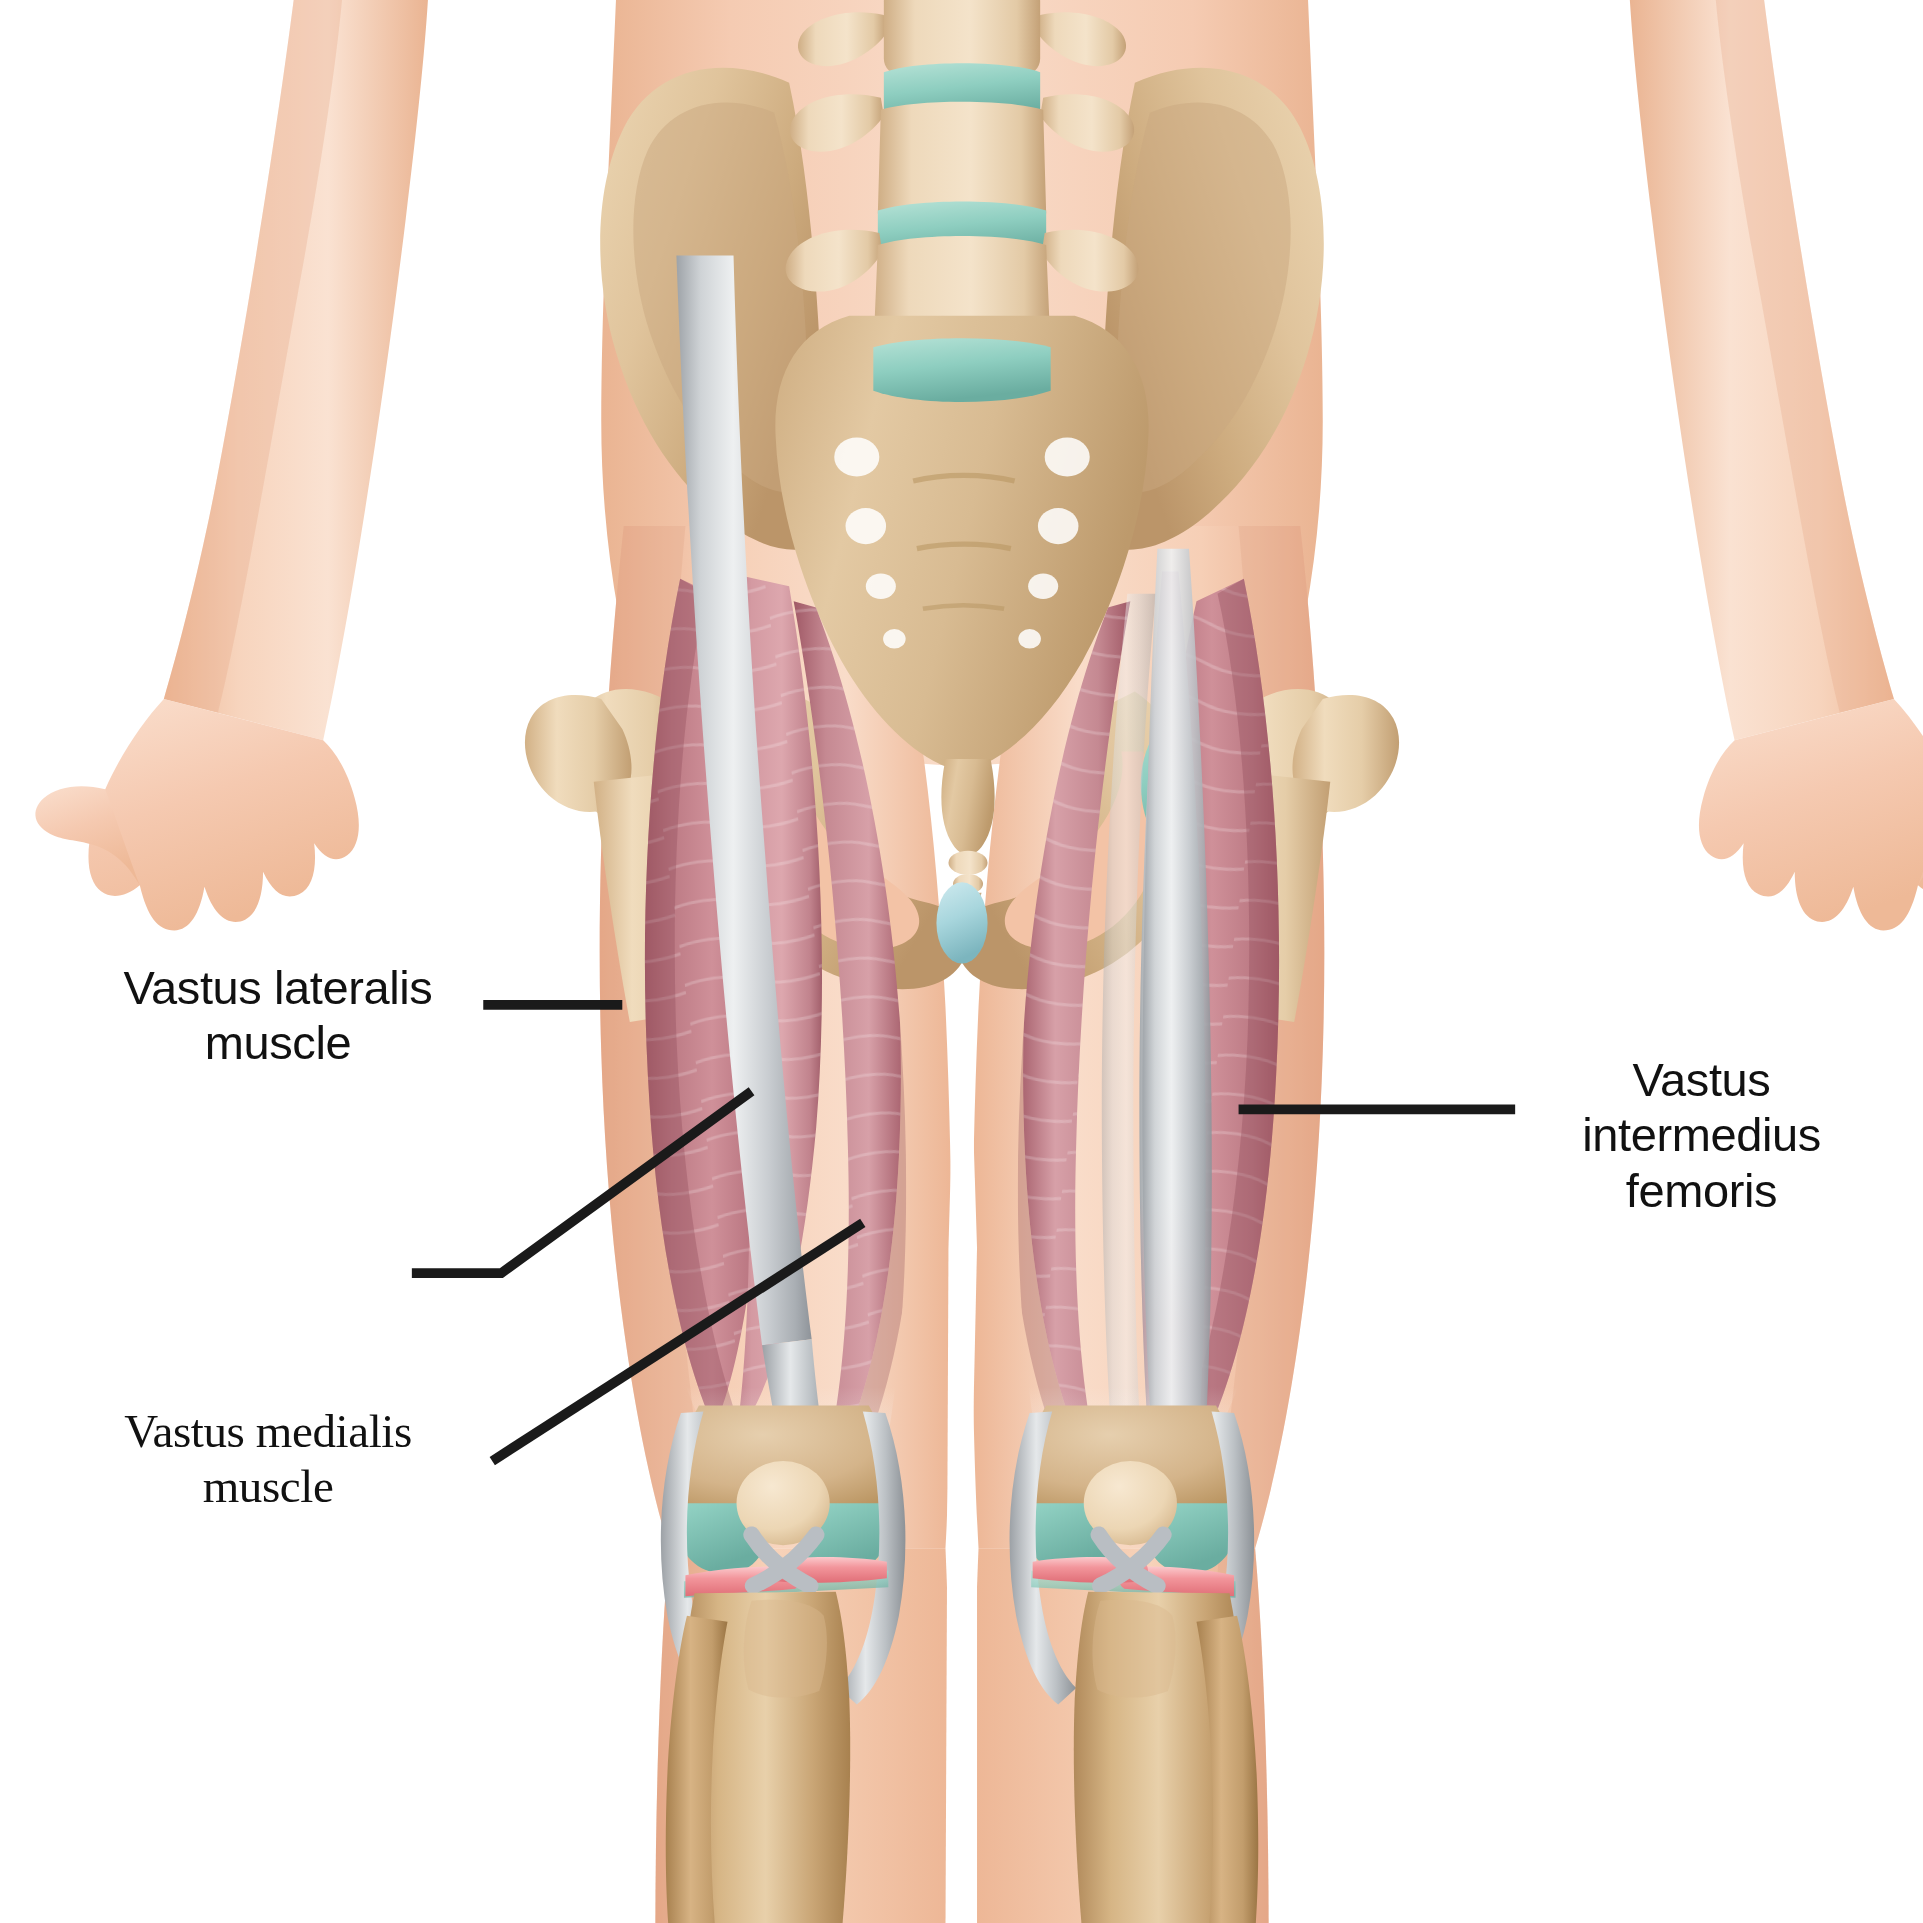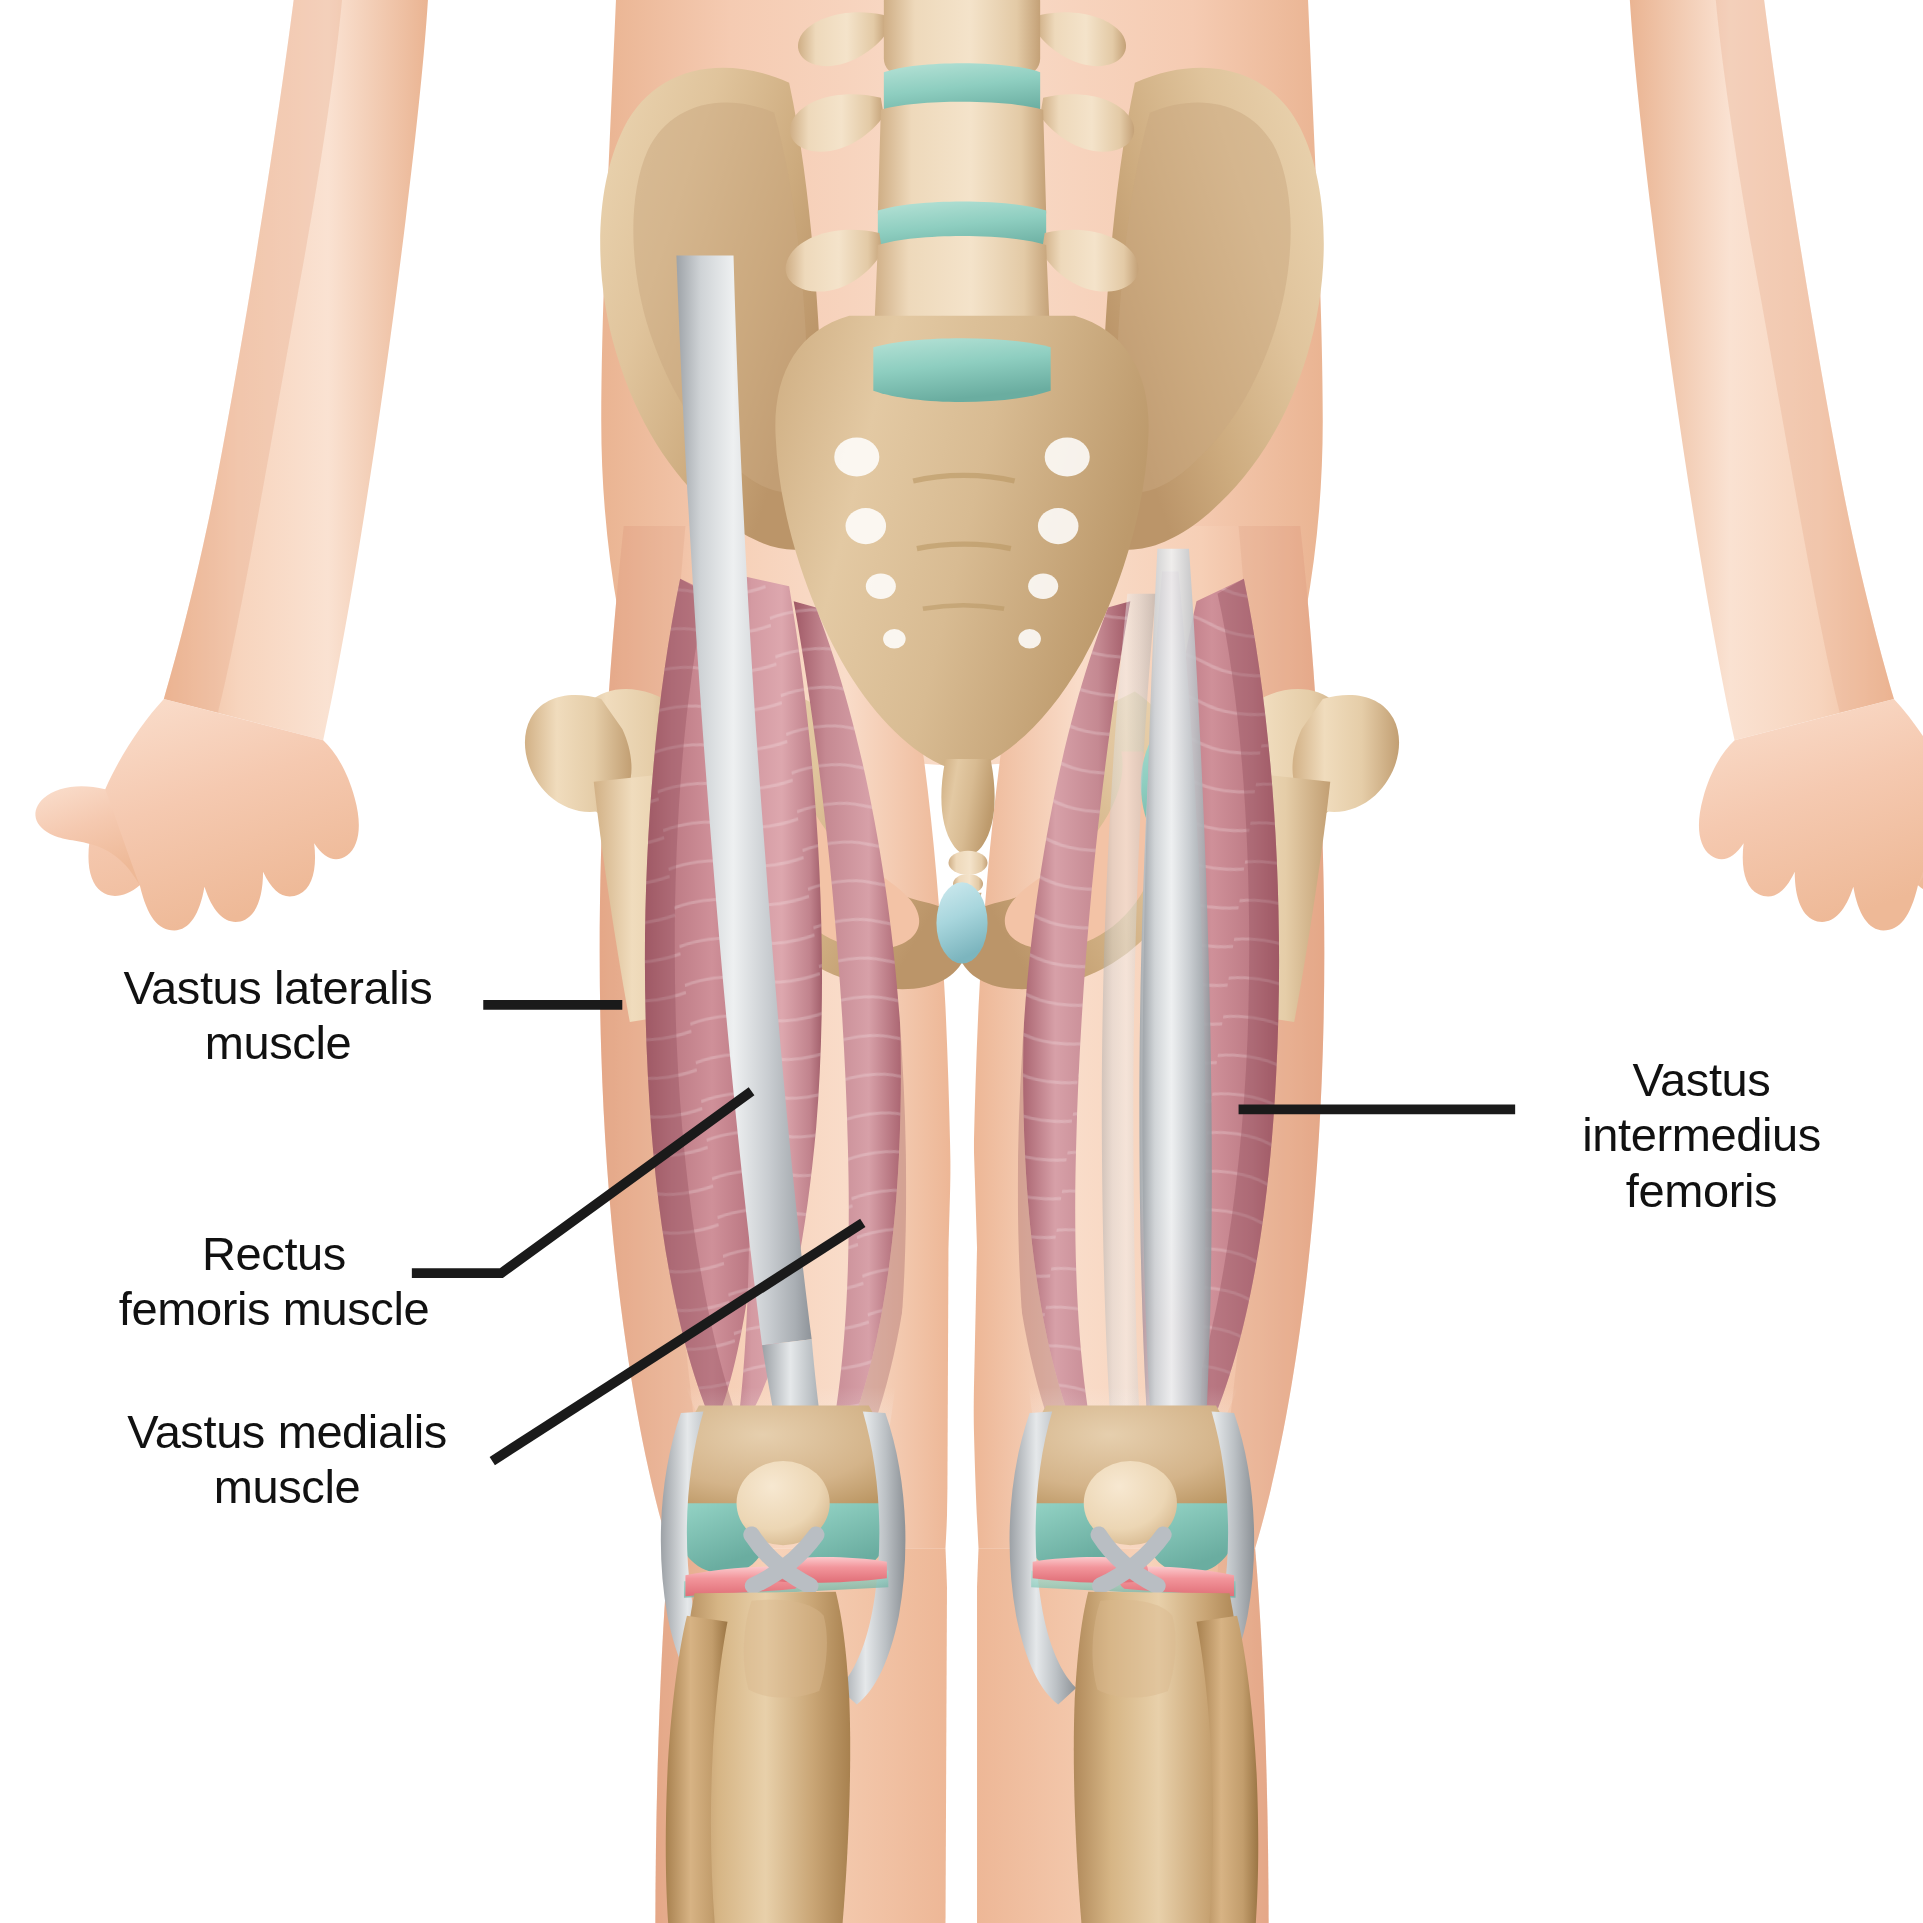--- a/index.html
+++ b/index.html
@@ -720,24 +720,22 @@
       <line x1="643" y1="1337" x2="828" y2="1337"></line>
       <polyline points="548,1694 667,1694 1000,1452"></polyline>
       <line x1="655" y1="1944" x2="1148" y2="1627"></line>
       <line x1="1648" y1="1476" x2="2016" y2="1476"></line>
     </g>
   </svg>
 
   <div class="label label-left" style="left:90px; top:960px; width:376px;">Vastus lateralis
 muscle</div>
 
-  <div class="label label-left" style="left:71px; top:1226px; width:406px;">Rectus
-femoris muscle</div>
-
-  <div class="label label-left" style="left:84px; top:1404px; width:406px;">Vastus medialis
+
+  <div class="label label-left" style="left:65px; top:1404px; width:406px;font-family:Liberation Serif, serif;">Vastus medialis
 muscle</div>
 
   <div class="label label-right" style="left:1525px; top:1052px; width:353px;">Vastus
 intermedius
 femoris</div>
 
 </div>
 
 
 </body></html>

